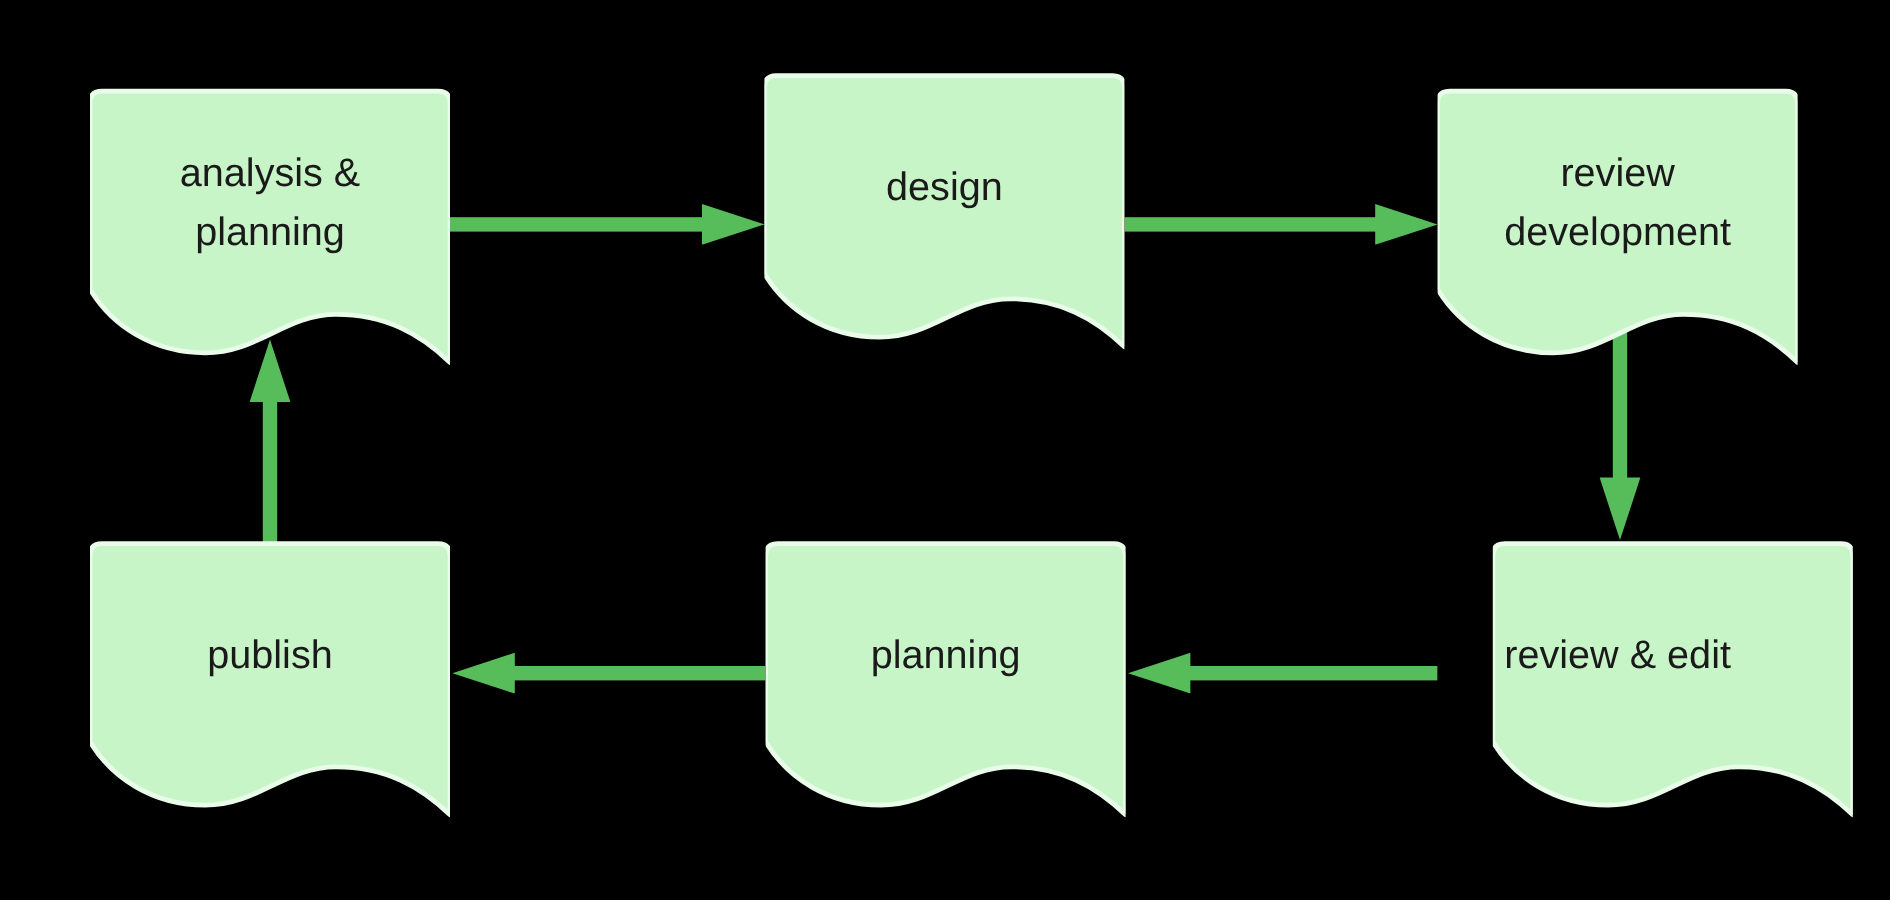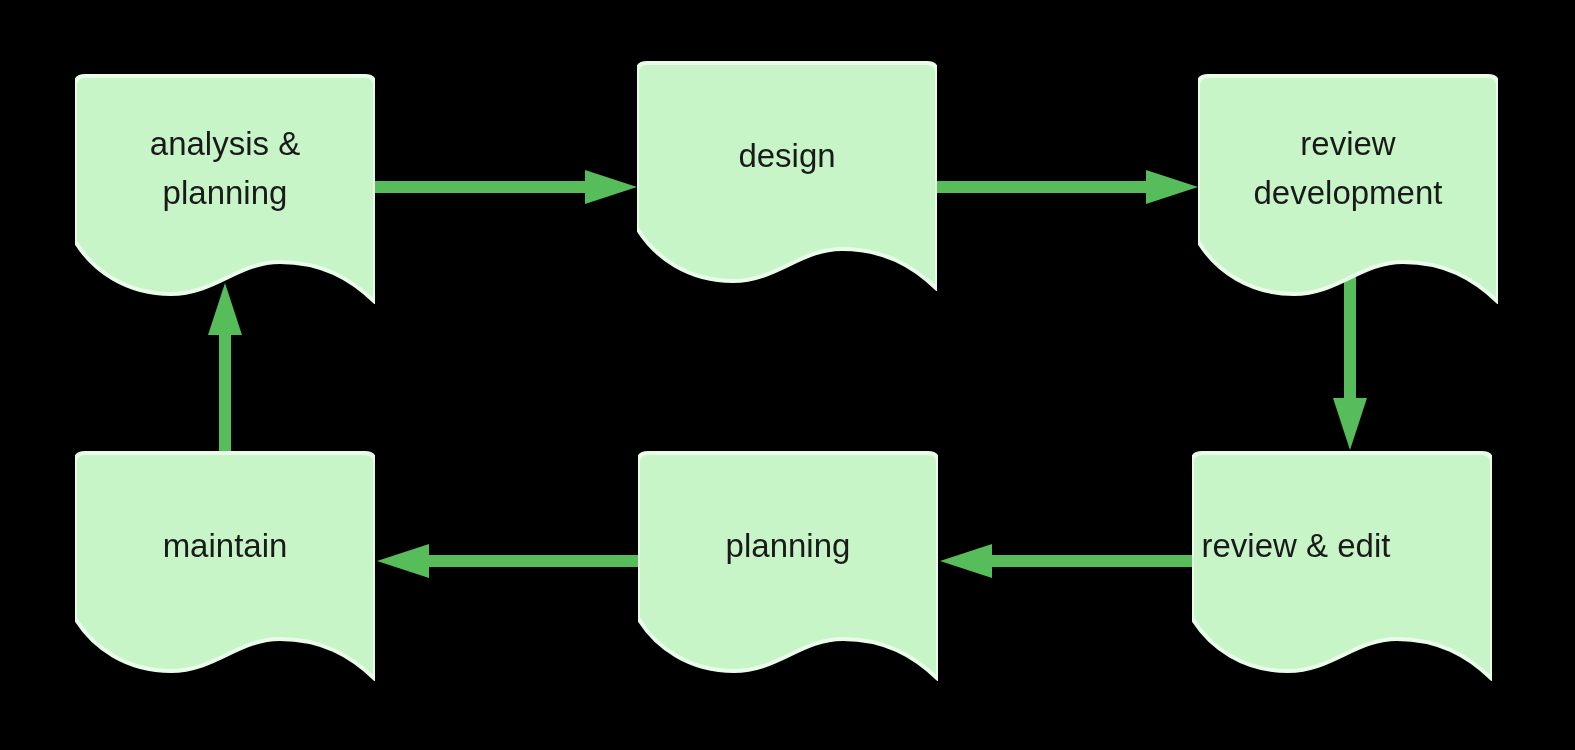--- a/index.html
+++ b/index.html
@@ -45,21 +45,21 @@
     text-align: center;
     white-space: pre-line;
     font-size: 33px;
     line-height: 49px;
     color: var(--text);
   }
 
   .node-a { left: 75px;   top: 73px; }
   .node-b { left: 637px;  top: 60px; }
   .node-c { left: 1198px; top: 73px; }
-  .node-d { left: 1146px; top: 450px; padding-left: 46px; }
+  .node-d { left: 1198px; top: 450px; padding-left: 46px; }
   .node-e { left: 638px;  top: 450px; }
   .node-f { left: 75px;   top: 450px; }
 
   .arrow { position: absolute; z-index: 1; }
   .arrow rect, .arrow polygon { fill: var(--arrow); }
 
   .arrow-ab { left: 375px;  top: 170px; }
   .arrow-bc { left: 937px;  top: 170px; }
   .arrow-cd { left: 1333px; top: 268px; }
   .arrow-de { left: 940px;  top: 544px; }
@@ -135,16 +135,16 @@
     <svg viewBox="0 0 300 232">
       <path class="doc-path" d="M 0,168 C 18,198 52,221 96,221 C 140,221 163,189 205,189 C 246,189 275,205 300,229 L 300,13 Q 300,3 290,3 L 10,3 Q 0,3 0,13 Z"></path>
     </svg>
     <div class="node-label">planning</div>
   </div>
 
   <div class="node node-f">
     <svg viewBox="0 0 300 232">
       <path class="doc-path" d="M 0,168 C 18,198 52,221 96,221 C 140,221 163,189 205,189 C 246,189 275,205 300,229 L 300,13 Q 300,3 290,3 L 10,3 Q 0,3 0,13 Z"></path>
     </svg>
-    <div class="node-label">maintain</div>
+    <div class="node-label">publish</div>
   </div>
 
 </div>
 
 </body></html>

